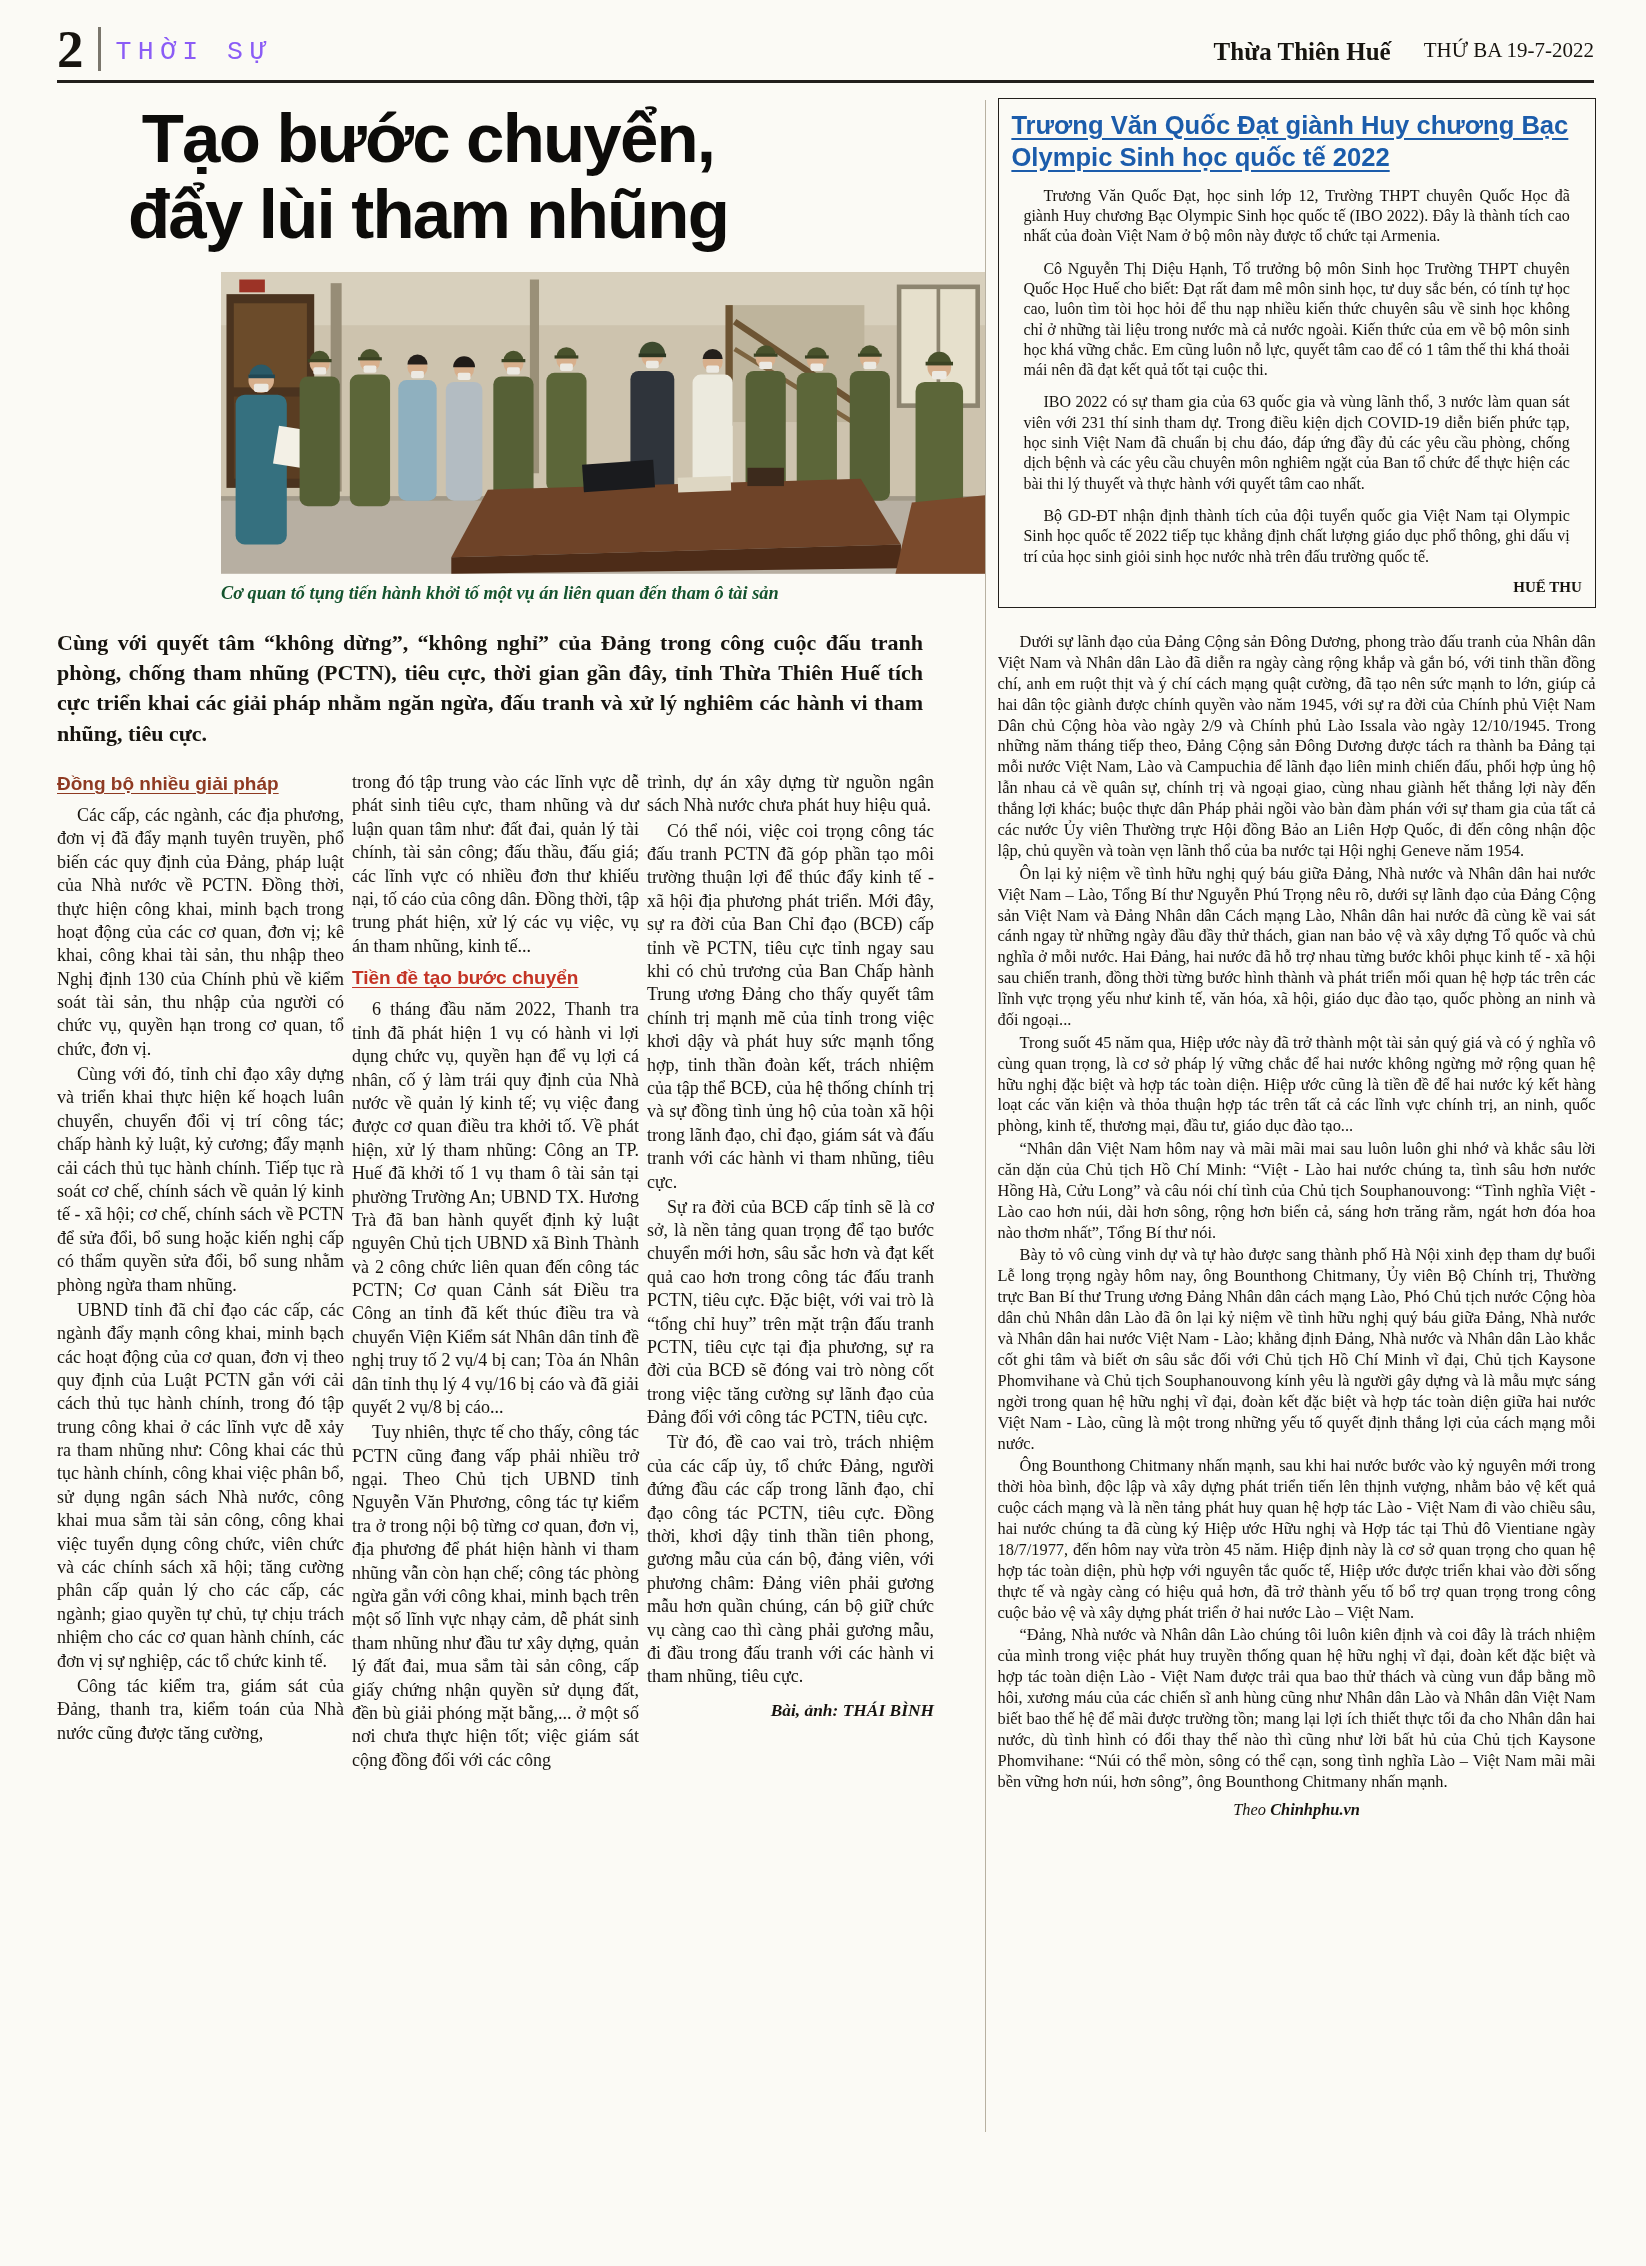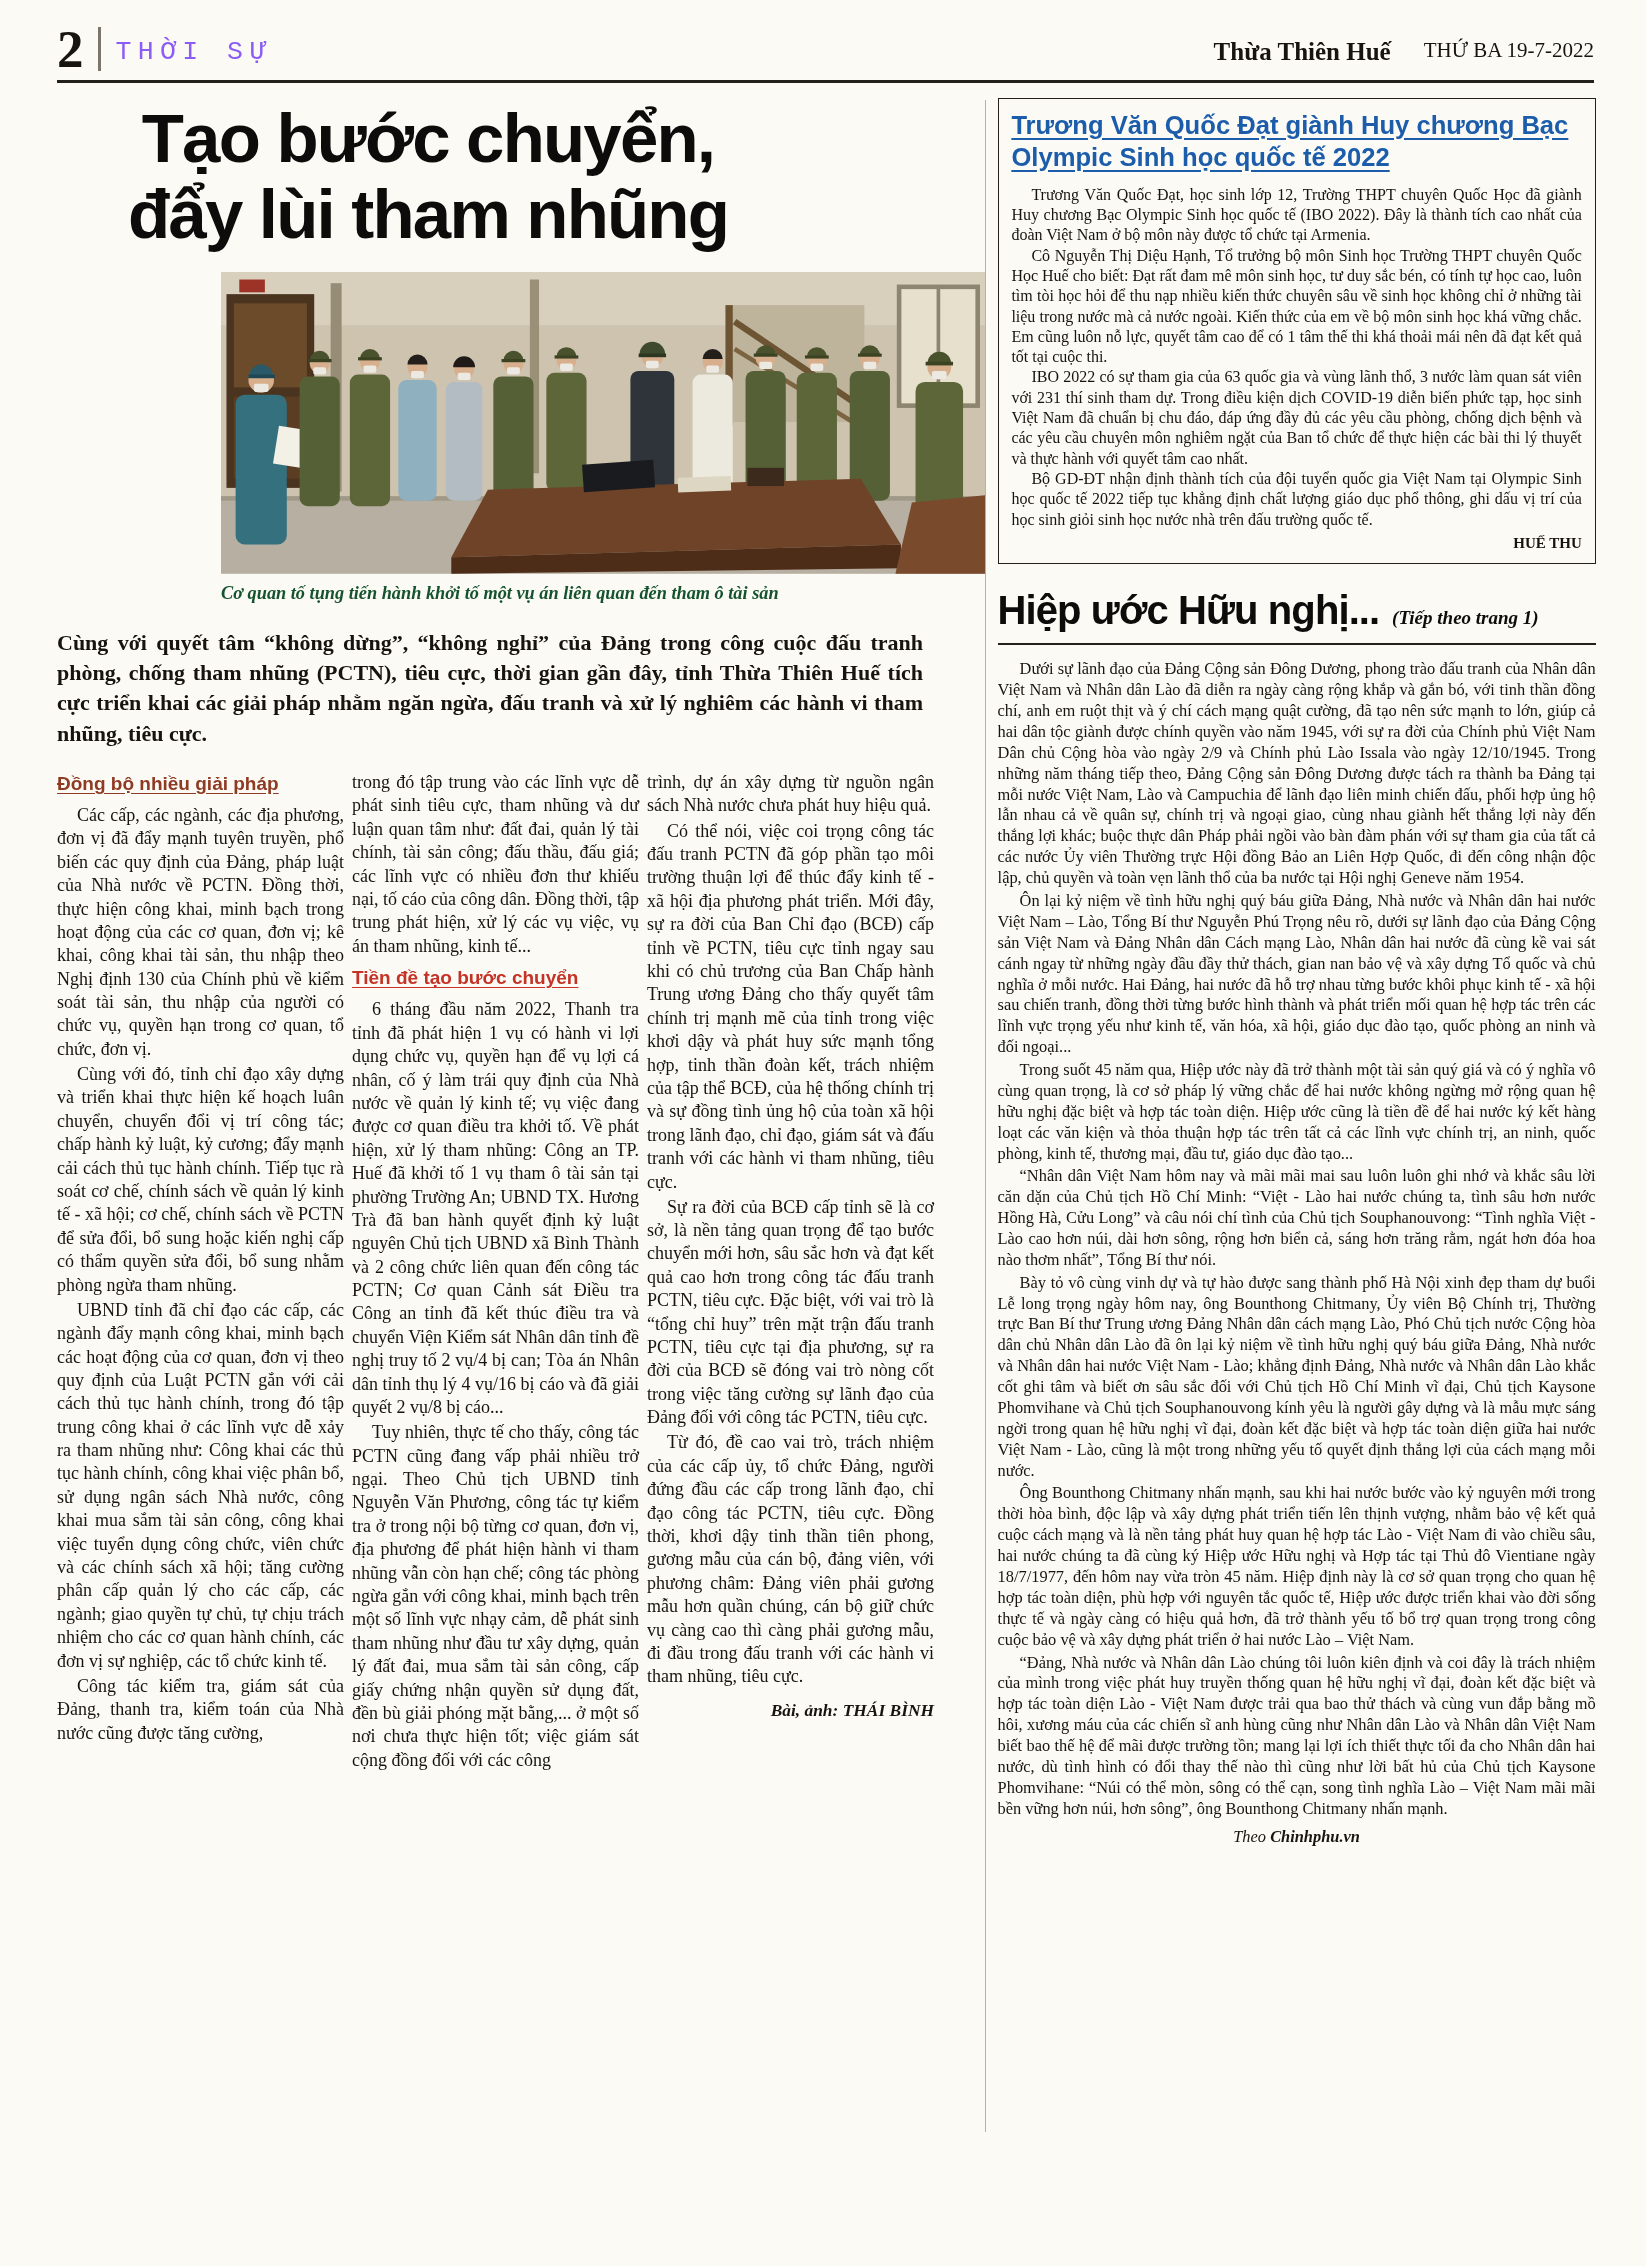--- a/index.html
+++ b/index.html
@@ -50,21 +50,21 @@
   .subhead-1{color:var(--accent-red-1)}
   .subhead-2{color:var(--accent-red-2);margin-top:9.1px}
   .bp{font-size:18px;line-height:1.3;text-indent:20px;margin:0 0 1.8px}
   .bp.cont{text-indent:0}
   .byline{font-size:17.4px;font-weight:700;font-style:italic;text-align:right;margin-top:11px}
 
   
   .olympic-box{border:1.8px solid var(--rule);padding:9.1px 12.8px 11px;margin-bottom:24px}
   .olympic-headline{font-family:"Liberation Sans",sans-serif;font-size:25.6px;line-height:1.25;font-weight:700;color:var(--headline-blue);text-decoration:underline;text-underline-offset:3.7px;margin:1.8px 0 11px}
   .olympic-body{text-align:justify}
-  .op{font-size:16px;line-height:1.27;text-indent:20px;margin:0}
+  .op{font-size:16px;line-height:1.27;text-indent:20px;margin:12px}
   .olympic-sign{font-size:15px;font-weight:700;text-align:right;margin-top:5.5px}
 
   
   .treaty-headline{font-family:"Liberation Sans",sans-serif;font-size:40px;font-weight:700;letter-spacing:-0.9px;padding-bottom:9.1px;border-bottom:2.7px solid var(--rule);display:flex;align-items:baseline;gap:12.8px;color:#0d0c0a}
   .treaty-cont{font-family:"Liberation Serif",serif;font-size:19px;font-style:italic;font-weight:700;letter-spacing:0;white-space:nowrap}
   .treaty-body{margin-top:14.6px;max-height:1528px;overflow:hidden;text-align:justify}
   .tp{font-size:16.4px;line-height:1.275;text-indent:22px;margin:0 0 1.8px}
   .treaty-source{font-size:16.4px;font-style:italic;text-align:center;margin-top:5.5px}
   .treaty-source b{font-style:italic}
 </style>
@@ -276,24 +276,20 @@
 
         <p class="op">Trương Văn Quốc Đạt, học sinh lớp 12, Trường THPT chuyên Quốc Học đã giành Huy chương Bạc Olympic Sinh học quốc tế (IBO 2022). Đây là thành tích cao nhất của đoàn Việt Nam ở bộ môn này được tổ chức tại Armenia.</p>
             <p class="op">Cô Nguyễn Thị Diệu Hạnh, Tổ trưởng bộ môn Sinh học Trường THPT chuyên Quốc Học Huế cho biết: Đạt rất đam mê môn sinh học, tư duy sắc bén, có tính tự học cao, luôn tìm tòi học hỏi để thu nạp nhiều kiến thức chuyên sâu về sinh học không chỉ ở những tài liệu trong nước mà cả nước ngoài. Kiến thức của em về bộ môn sinh học khá vững chắc. Em cũng luôn nỗ lực, quyết tâm cao để có 1 tâm thế thi khá thoải mái nên đã đạt kết quả tốt tại cuộc thi.</p>
             <p class="op">IBO 2022 có sự tham gia của 63 quốc gia và vùng lãnh thổ, 3 nước làm quan sát viên với 231 thí sinh tham dự. Trong điều kiện dịch COVID-19 diễn biến phức tạp, học sinh Việt Nam đã chuẩn bị chu đáo, đáp ứng đầy đủ các yêu cầu phòng, chống dịch bệnh và các yêu cầu chuyên môn nghiêm ngặt của Ban tổ chức để thực hiện các bài thi lý thuyết và thực hành với quyết tâm cao nhất.</p>
             <p class="op">Bộ GD-ĐT nhận định thành tích của đội tuyển quốc gia Việt Nam tại Olympic Sinh học quốc tế 2022 tiếp tục khẳng định chất lượng giáo dục phổ thông, ghi dấu vị trí của học sinh giỏi sinh học nước nhà trên đấu trường quốc tế.</p>
           </div>
         <p class="olympic-sign">HUẾ THU</p>
       </article>
 
       <article class="treaty">
-        <h2 class="treaty-headline">
-          <span>Hiệp ước Hữu nghị...</span>
-          <span class="treaty-cont">(Tiếp theo trang 1)</span>
-        </h2>
         <div class="treaty-body">
 
         <p class="tp">Dưới sự lãnh đạo của Đảng Cộng sản Đông Dương, phong trào đấu tranh của Nhân dân Việt Nam và Nhân dân Lào đã diễn ra ngày càng rộng khắp và gắn bó, với tinh thần đồng chí, anh em ruột thịt và ý chí cách mạng quật cường, đã tạo nên sức mạnh to lớn, giúp cả hai dân tộc giành được chính quyền vào năm 1945, với sự ra đời của Chính phủ Việt Nam Dân chủ Cộng hòa vào ngày 2/9 và Chính phủ Lào Issala vào ngày 12/10/1945. Trong những năm tháng tiếp theo, Đảng Cộng sản Đông Dương được tách ra thành ba Đảng tại mỗi nước Việt Nam, Lào và Campuchia để lãnh đạo liên minh chiến đấu, phối hợp ủng hộ lẫn nhau cả về quân sự, chính trị và ngoại giao, cùng nhau giành hết thắng lợi này đến thắng lợi khác; buộc thực dân Pháp phải ngồi vào bàn đàm phán với sự tham gia của tất cả các nước Ủy viên Thường trực Hội đồng Bảo an Liên Hợp Quốc, đi đến công nhận độc lập, chủ quyền và toàn vẹn lãnh thổ của ba nước tại Hội nghị Geneve năm 1954.</p>
             <p class="tp">Ôn lại kỷ niệm về tình hữu nghị quý báu giữa Đảng, Nhà nước và Nhân dân hai nước Việt Nam – Lào, Tổng Bí thư Nguyễn Phú Trọng nêu rõ, dưới sự lãnh đạo của Đảng Cộng sản Việt Nam và Đảng Nhân dân Cách mạng Lào, Nhân dân hai nước đã cùng kề vai sát cánh ngay từ những ngày đầu đầy thử thách, gian nan bảo vệ và xây dựng Tổ quốc và chủ nghĩa ở mỗi nước. Hai Đảng, hai nước đã hỗ trợ nhau từng bước khôi phục kinh tế - xã hội sau chiến tranh, đồng thời từng bước hình thành và phát triển mối quan hệ hợp tác trên các lĩnh vực trọng yếu như kinh tế, văn hóa, xã hội, giáo dục đào tạo, quốc phòng an ninh và đối ngoại...</p>
             <p class="tp">Trong suốt 45 năm qua, Hiệp ước này đã trở thành một tài sản quý giá và có ý nghĩa vô cùng quan trọng, là cơ sở pháp lý vững chắc để hai nước không ngừng mở rộng quan hệ hữu nghị đặc biệt và hợp tác toàn diện. Hiệp ước cũng là tiền đề để hai nước ký kết hàng loạt các văn kiện và thỏa thuận hợp tác trên tất cả các lĩnh vực chính trị, an ninh, quốc phòng, kinh tế, thương mại, đầu tư, giáo dục đào tạo...</p>
             <p class="tp">“Nhân dân Việt Nam hôm nay và mãi mãi mai sau luôn luôn ghi nhớ và khắc sâu lời căn dặn của Chủ tịch Hồ Chí Minh: “Việt - Lào hai nước chúng ta, tình sâu hơn nước Hồng Hà, Cửu Long” và câu nói chí tình của Chủ tịch Souphanouvong: “Tình nghĩa Việt - Lào cao hơn núi, dài hơn sông, rộng hơn biển cả, sáng hơn trăng rằm, ngát hơn đóa hoa nào thơm nhất”, Tổng Bí thư nói.</p>
             <p class="tp">Bày tỏ vô cùng vinh dự và tự hào được sang thành phố Hà Nội xinh đẹp tham dự buổi Lễ long trọng ngày hôm nay, ông Bounthong Chitmany, Ủy viên Bộ Chính trị, Thường trực Ban Bí thư Trung ương Đảng Nhân dân cách mạng Lào, Phó Chủ tịch nước Cộng hòa dân chủ Nhân dân Lào đã ôn lại kỷ niệm về tình hữu nghị quý báu giữa Đảng, Nhà nước và Nhân dân hai nước Việt Nam - Lào; khẳng định Đảng, Nhà nước và Nhân dân Lào khắc cốt ghi tâm và biết ơn sâu sắc đối với Chủ tịch Hồ Chí Minh vĩ đại, Chủ tịch Kaysone Phomvihane và Chủ tịch Souphanouvong kính yêu là người gây dựng và là mẫu mực sáng ngời trong quan hệ hữu nghị vĩ đại, đoàn kết đặc biệt và hợp tác toàn diện giữa hai nước Việt Nam - Lào, cũng là một trong những yếu tố quyết định thắng lợi của cách mạng mỗi nước.</p>
             <p class="tp">Ông Bounthong Chitmany nhấn mạnh, sau khi hai nước bước vào kỷ nguyên mới trong thời hòa bình, độc lập và xây dựng phát triển tiến lên thịnh vượng, nhằm bảo vệ kết quả cuộc cách mạng và là nền tảng phát huy quan hệ hợp tác Lào - Việt Nam đi vào chiều sâu, hai nước chúng ta đã cùng ký Hiệp ước Hữu nghị và Hợp tác tại Thủ đô Vientiane ngày 18/7/1977, đến hôm nay vừa tròn 45 năm. Hiệp định này là cơ sở quan trọng cho quan hệ hợp tác toàn diện, phù hợp với nguyên tắc quốc tế, Hiệp ước được triển khai vào đời sống thực tế và ngày càng có hiệu quả hơn, đã trở thành yếu tố bổ trợ quan trọng trong công cuộc bảo vệ và xây dựng phát triển ở hai nước Lào – Việt Nam.</p>
             <p class="tp">“Đảng, Nhà nước và Nhân dân Lào chúng tôi luôn kiên định và coi đây là trách nhiệm của mình trong việc phát huy truyền thống quan hệ hữu nghị vĩ đại, đoàn kết đặc biệt và hợp tác toàn diện Lào - Việt Nam được trải qua bao thử thách và cùng vun đắp bằng mồ hôi, xương máu của các chiến sĩ anh hùng cũng như Nhân dân Lào và Nhân dân Việt Nam biết bao thế hệ để mãi được trường tồn; mang lại lợi ích thiết thực tối đa cho Nhân dân hai nước, dù tình hình có đổi thay thế nào thì cũng như lời bất hủ của Chủ tịch Kaysone Phomvihane: “Núi có thể mòn, sông có thể cạn, song tình nghĩa Lào – Việt Nam mãi mãi bền vững hơn núi, hơn sông”, ông Bounthong Chitmany nhấn mạnh.</p>
           </div>

